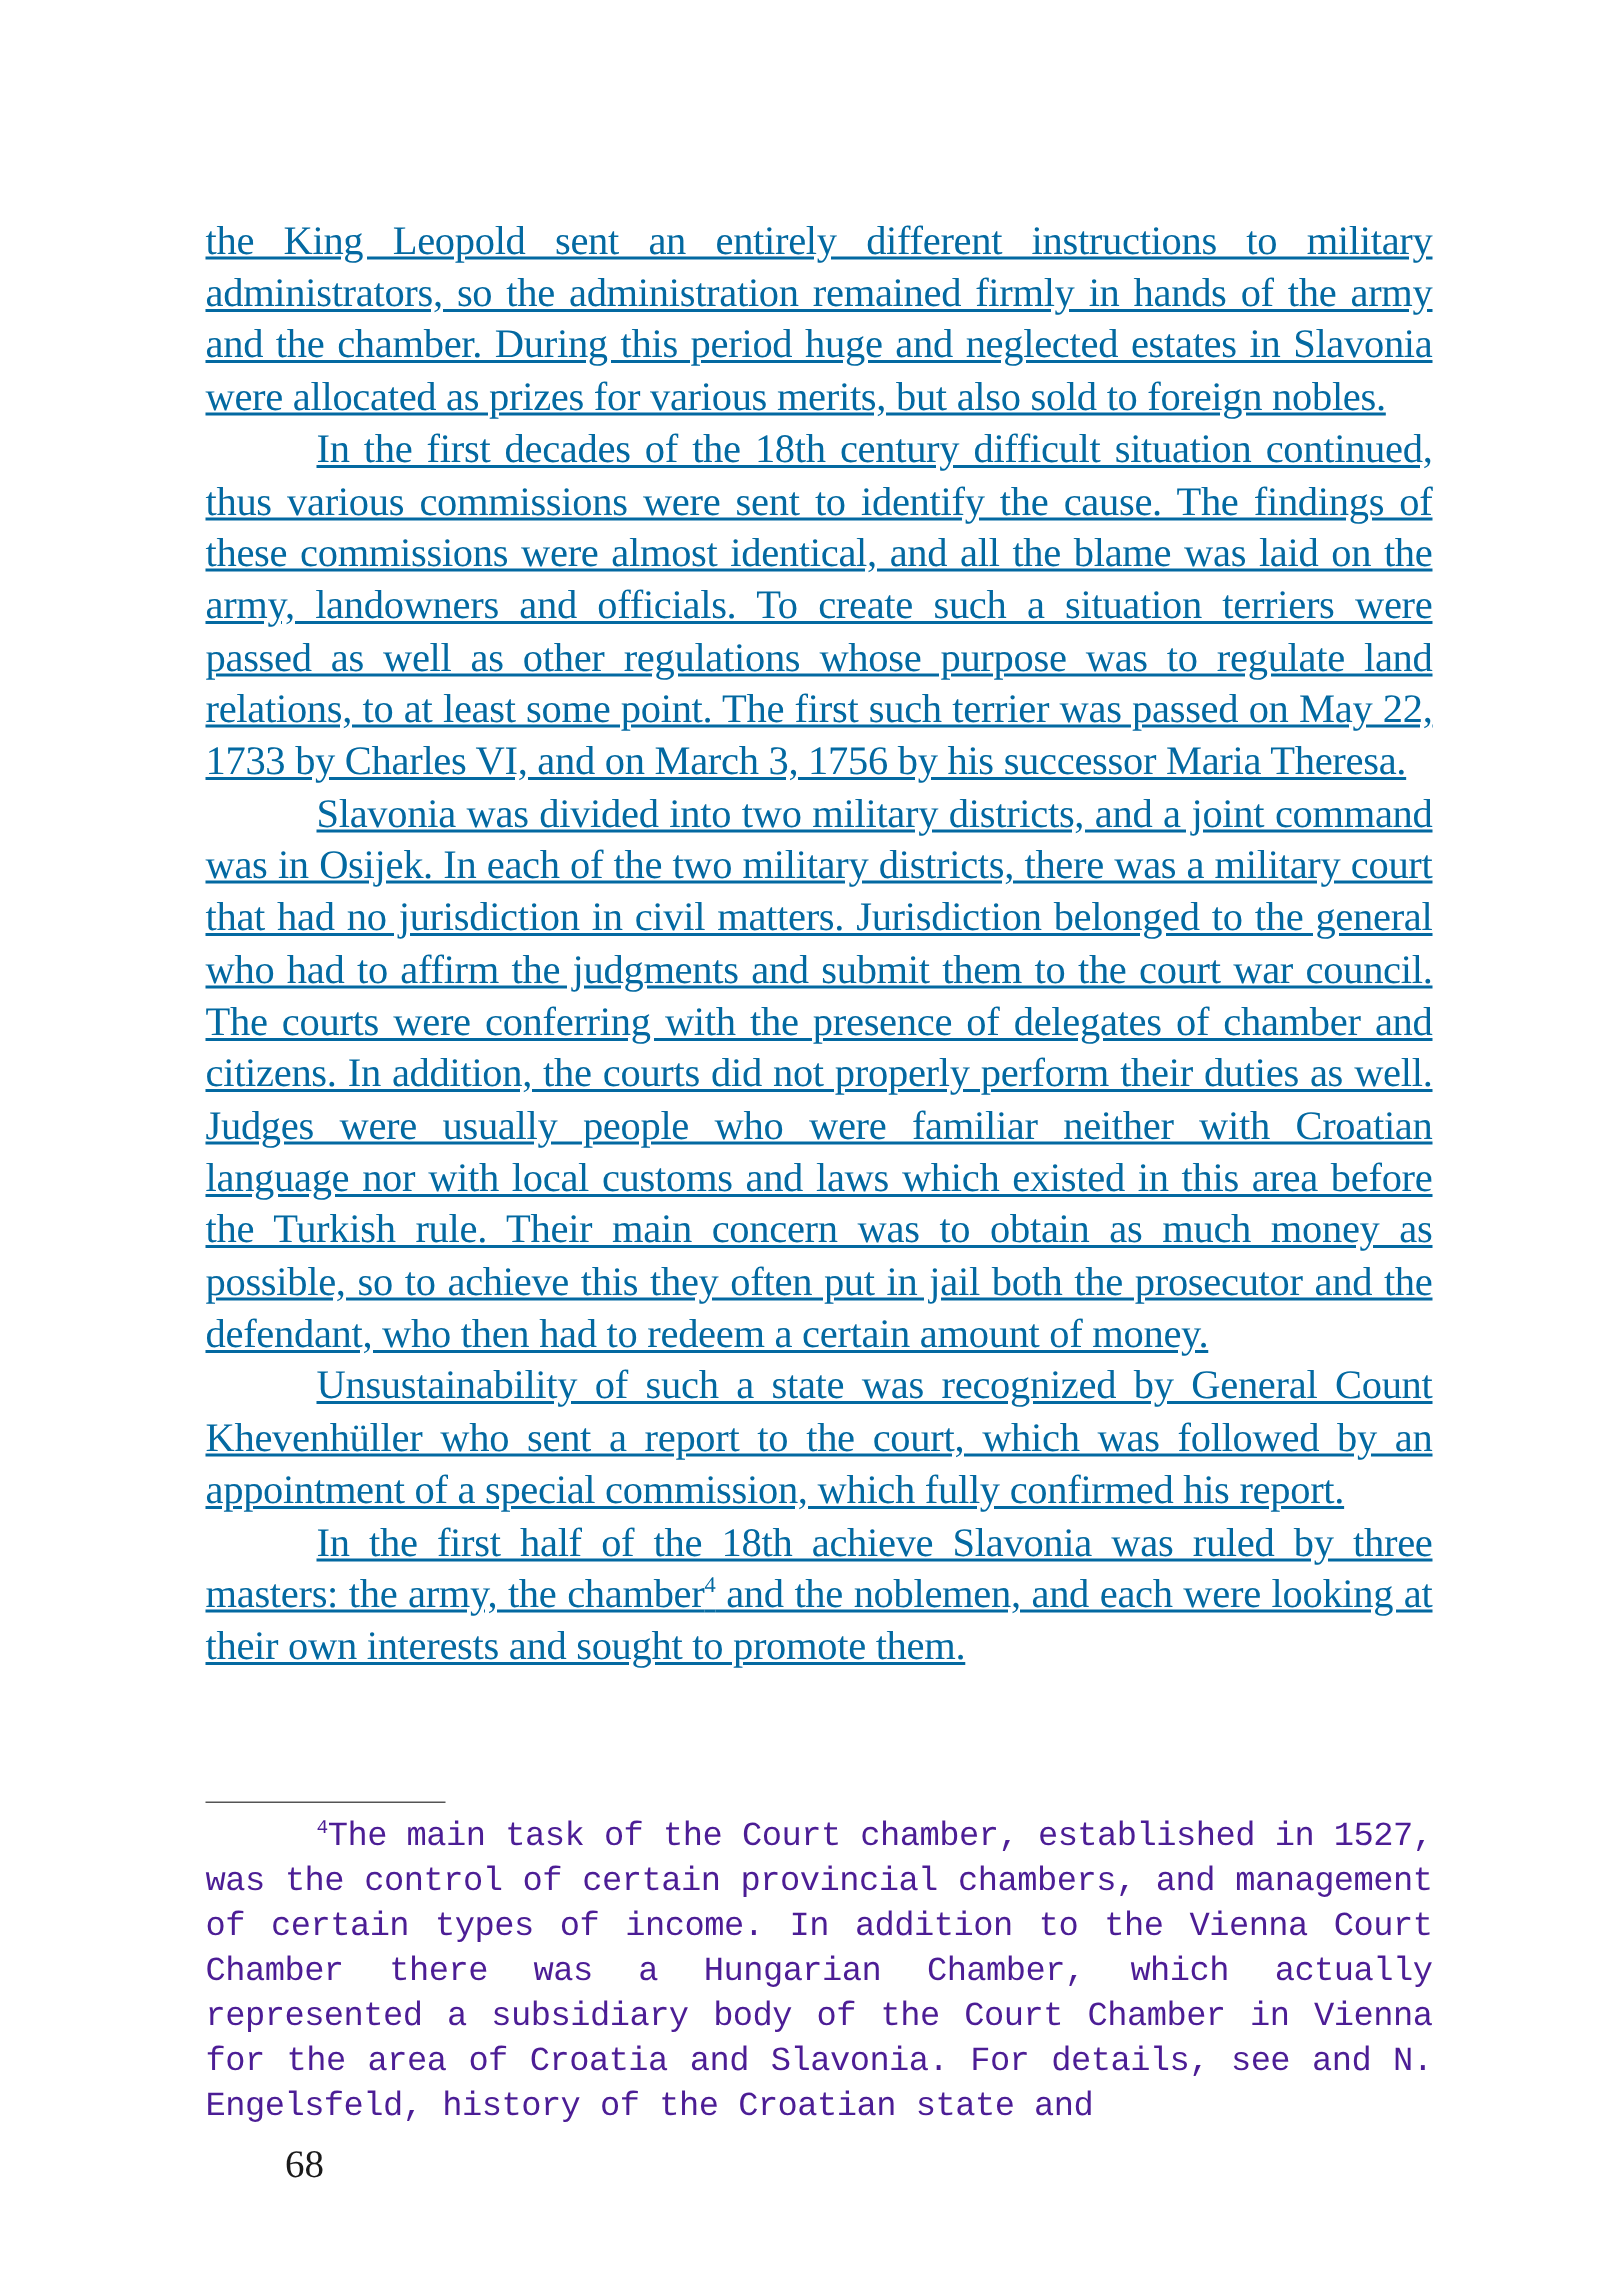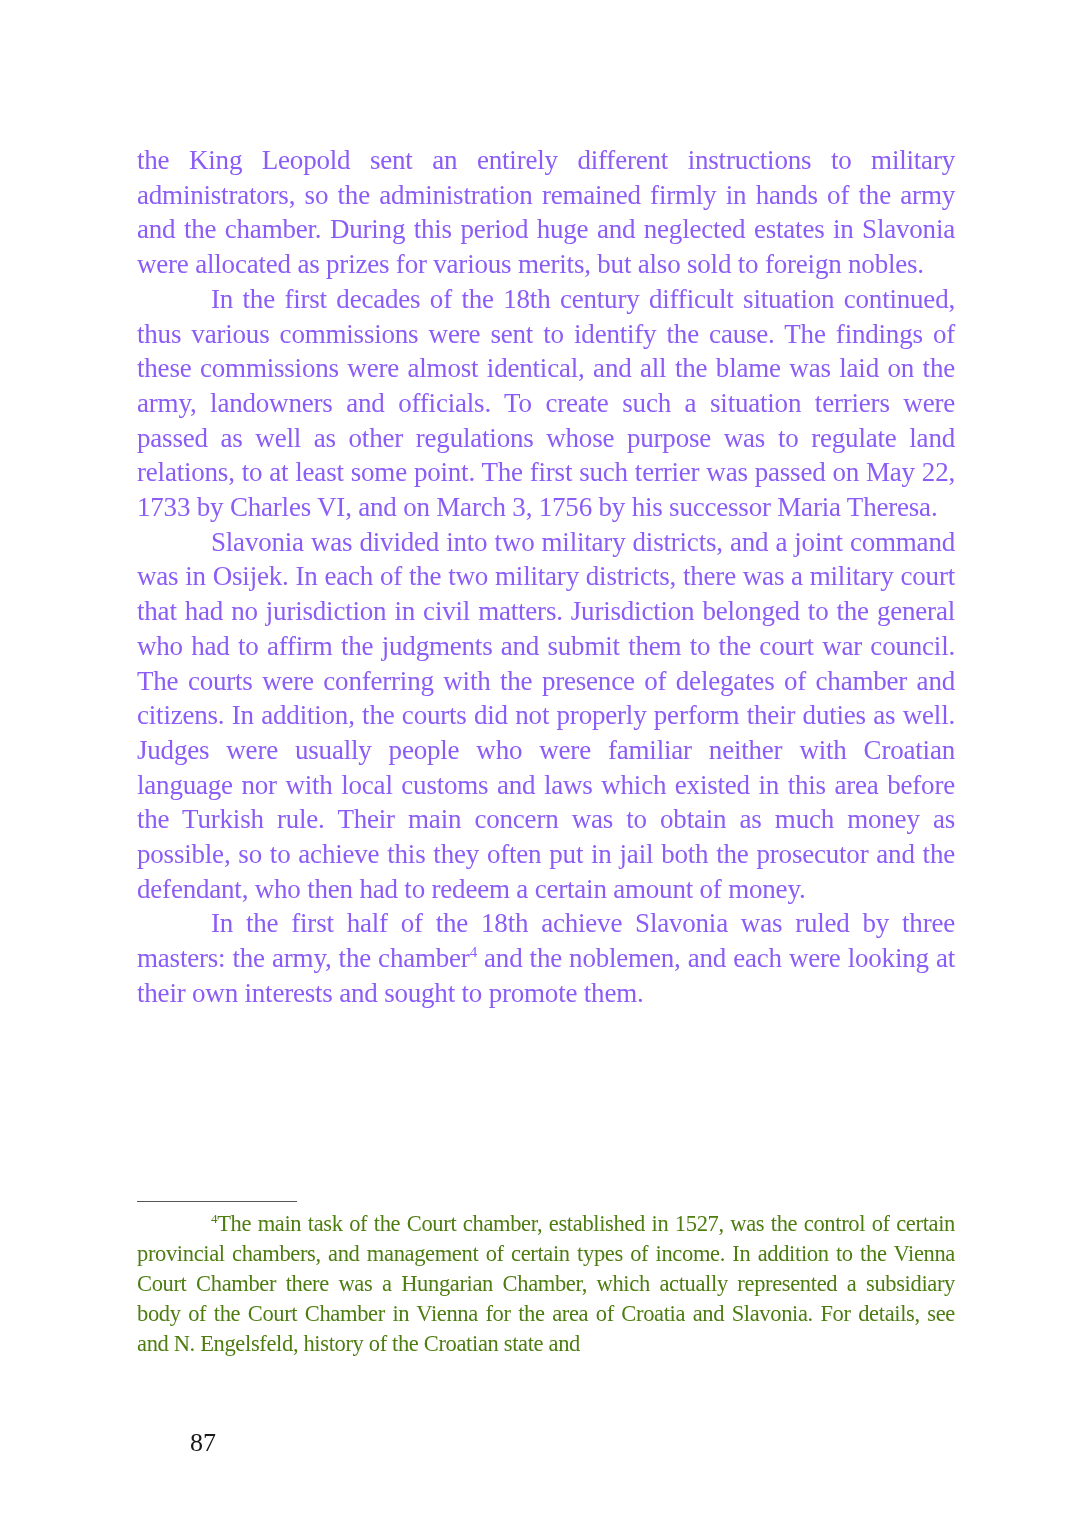--- a/index.html
+++ b/index.html
@@ -12,21 +12,22 @@
       height: 1530px;
       position: relative;
       overflow: hidden;
     }
     .page {
       position: absolute;
       left: 137px;
       top: 143px;
       width: 818px;
       font-family: "Liberation Serif", serif;
-      color: #8b5cf6;
+      color: #0369a1;
+      text-decoration: underline;
     }
     .body-text {
       font-size: 27px;
       line-height: 34.7px;
       text-align: justify;
       letter-spacing: -0.2px;
     }
     .body-text p {
       margin: 0;
     }
@@ -44,25 +45,25 @@
       top: 1201px;
       width: 160px;
       height: 0;
       border-top: 1.5px solid #555555;
     }
     .footnote {
       position: absolute;
       left: 137px;
       top: 1209px;
       width: 818px;
-      font-family: Liberation Serif, serif;
+      font-family: Liberation Mono, monospace;
       font-size: 22.5px;
       line-height: 30px;
       text-align: justify;
-      color: #4d7c0f;
+      color: #4c1d95;
       letter-spacing: -0.35px;
     }
     .footnote p { margin: 0; }
     .footnote sup {
       font-size: 13px;
       vertical-align: 8px;
     }
     .page-number {
       position: absolute;
       left: 190px;
@@ -73,23 +74,24 @@
     }
   </style>
 </head>
 <body>
 
 <div class="page">
   <div class="body-text">
     <p>the King Leopold sent an entirely different instructions to military administrators, so the administration remained firmly in hands of the army and the chamber. During this period huge and neglected estates in Slavonia were allocated as prizes for various merits, but also sold to foreign nobles.</p>
     <p class="indent">In the first decades of the 18th century difficult situation continued, thus various commissions were sent to identify the cause. The findings of these commissions were almost identical, and all the blame was laid on the army, landowners and officials. To create such a situation terriers were passed as well as other regulations whose purpose was to regulate land relations, to at least some point. The first such terrier was passed on May 22, 1733 by Charles VI, and on March 3, 1756 by his successor Maria Theresa.</p>
     <p class="indent">Slavonia was divided into two military districts, and a joint command was in Osijek. In each of the two military districts, there was a military court that had no jurisdiction in civil matters. Jurisdiction belonged to the general who had to affirm the judgments and submit them to the court war council. The courts were conferring with the presence of delegates of chamber and citizens. In addition, the courts did not properly perform their duties as well. Judges were usually people who were familiar neither with Croatian language nor with local customs and laws which existed in this area before the Turkish rule. Their main concern was to obtain as much money as possible, so to achieve this they often put in jail both the prosecutor and the defendant, who then had to redeem a certain amount of money.</p>
+    <p class="indent">Unsustainability of such a state was recognized by General Count Khevenhüller who sent a report to the court, which was followed by an appointment of a special commission, which fully confirmed his report.</p>
     <p class="indent"><span>In the first half of the 18th achieve Slavonia was ruled by three masters: the army, the chamber</span><sup>4</sup><span> and the noblemen, and each were looking at their own interests and sought to promote them.</span></p>
   </div>
 </div>
 
 <div class="footnote-rule"></div>
 
 <div class="footnote">
   <p class="indent"><sup>4</sup><span>The main task of the Court chamber, established in 1527, was the control of certain provincial chambers, and management of certain types of income. In addition to the Vienna Court Chamber there was a Hungarian Chamber, which actually represented a subsidiary body of the Court Chamber in Vienna for the area of Croatia and Slavonia. For details, see and N. Engelsfeld, history of the Croatian state and</span></p>
 </div>
 
-<div class="page-number">87</div>
+<div class="page-number">68</div>
 
 </body></html>

